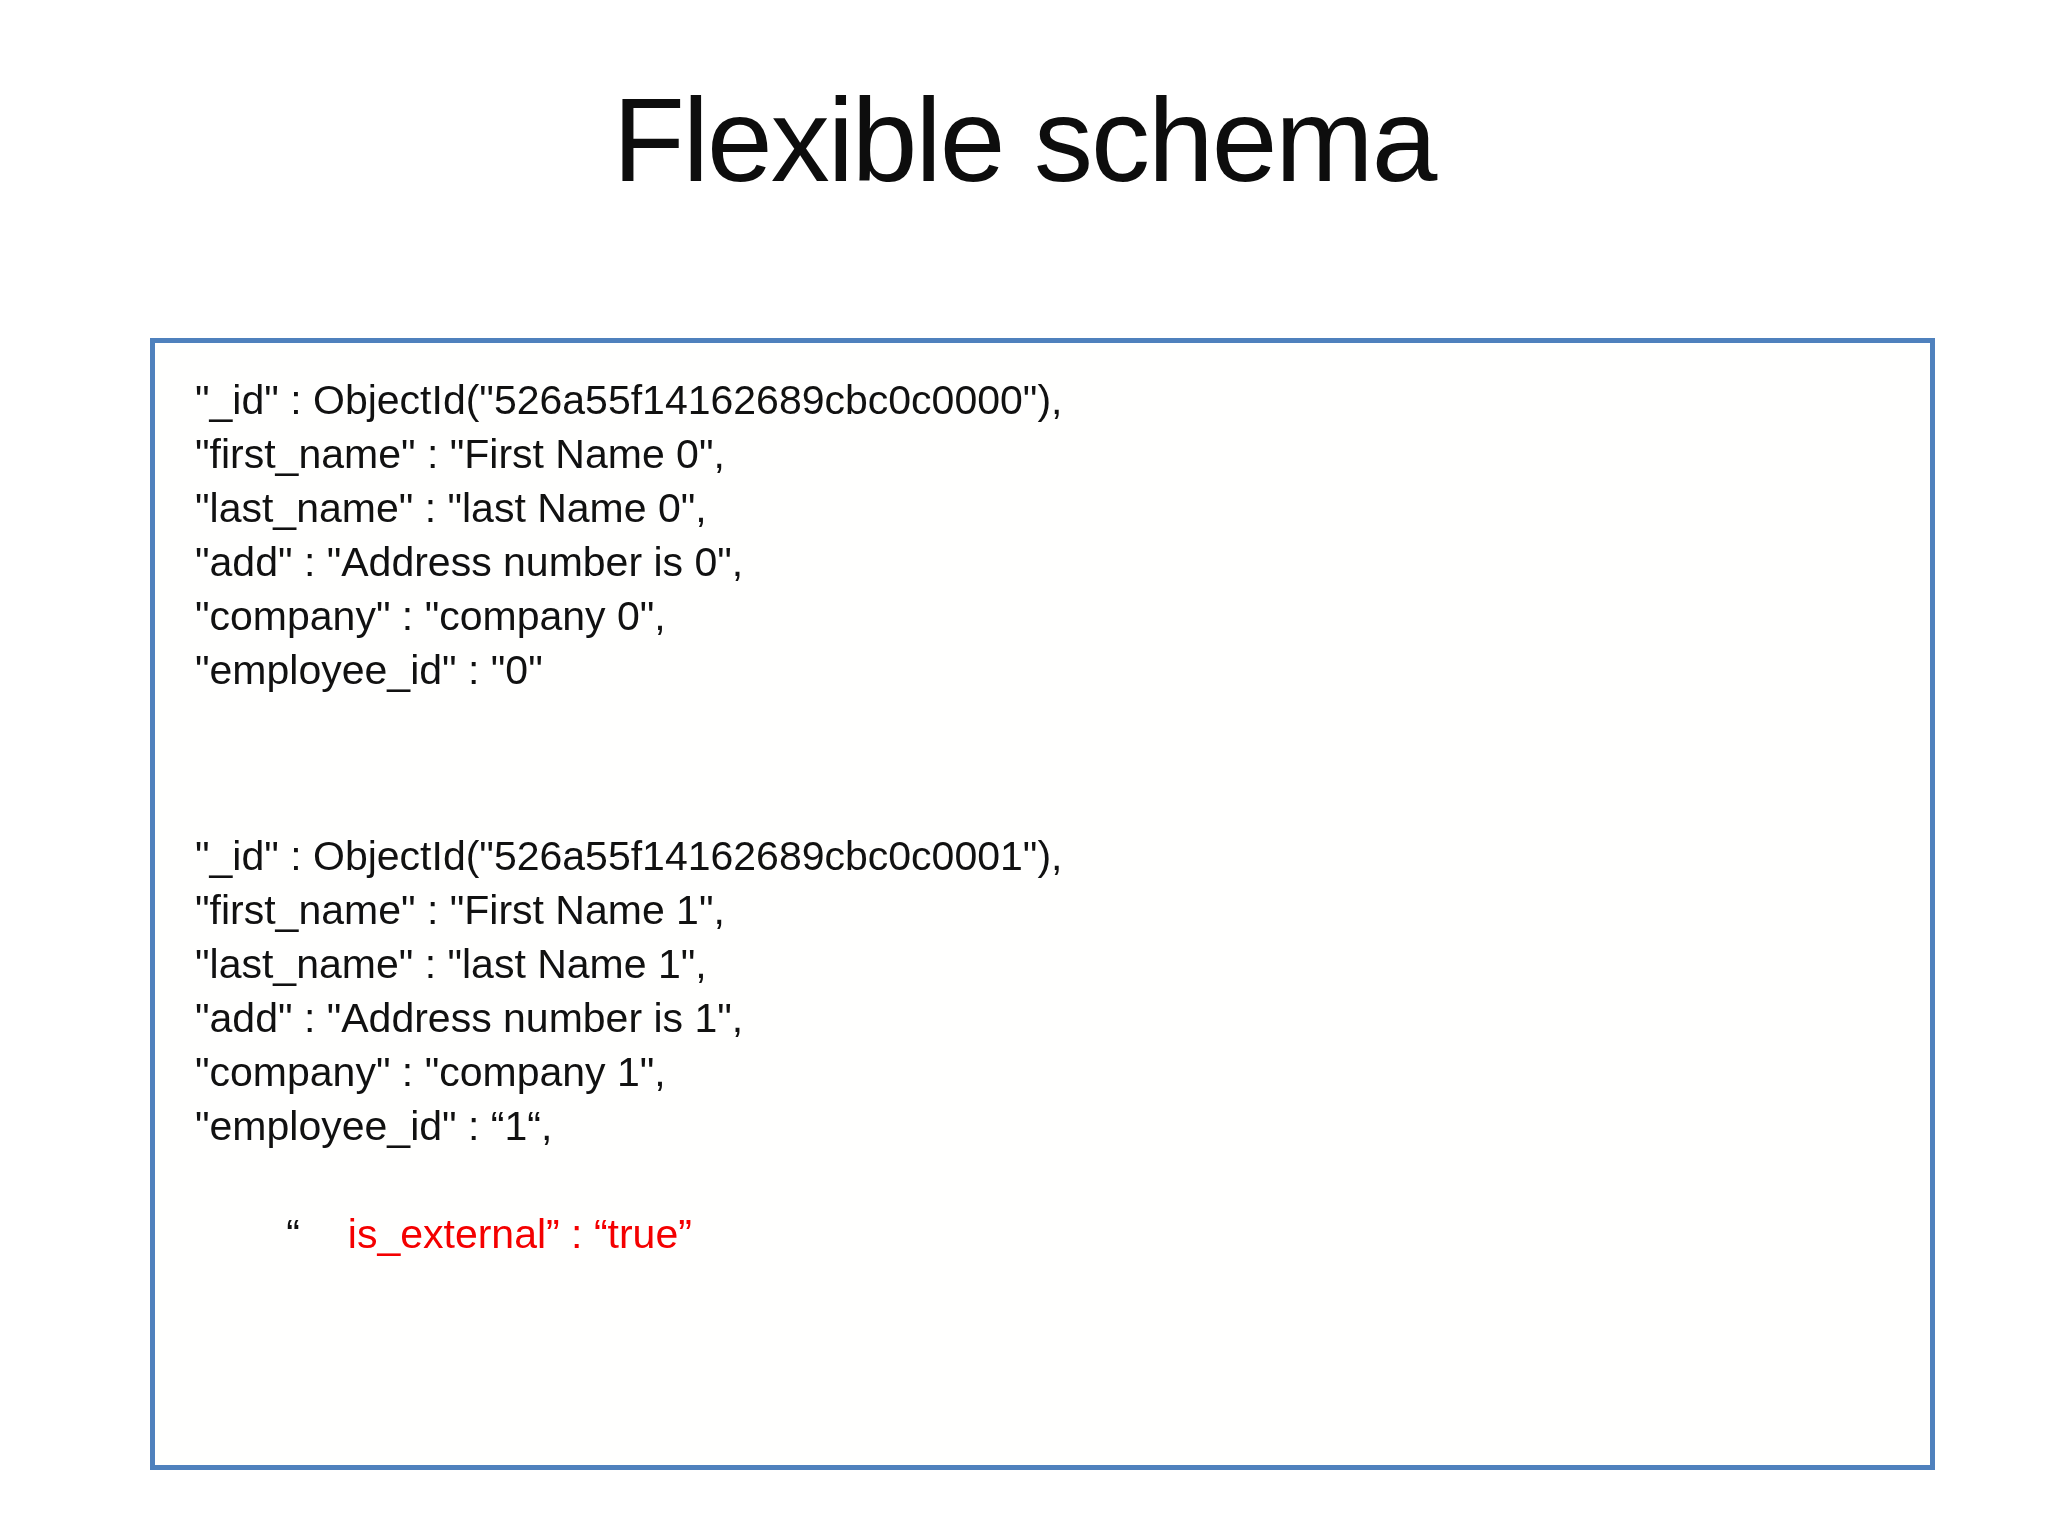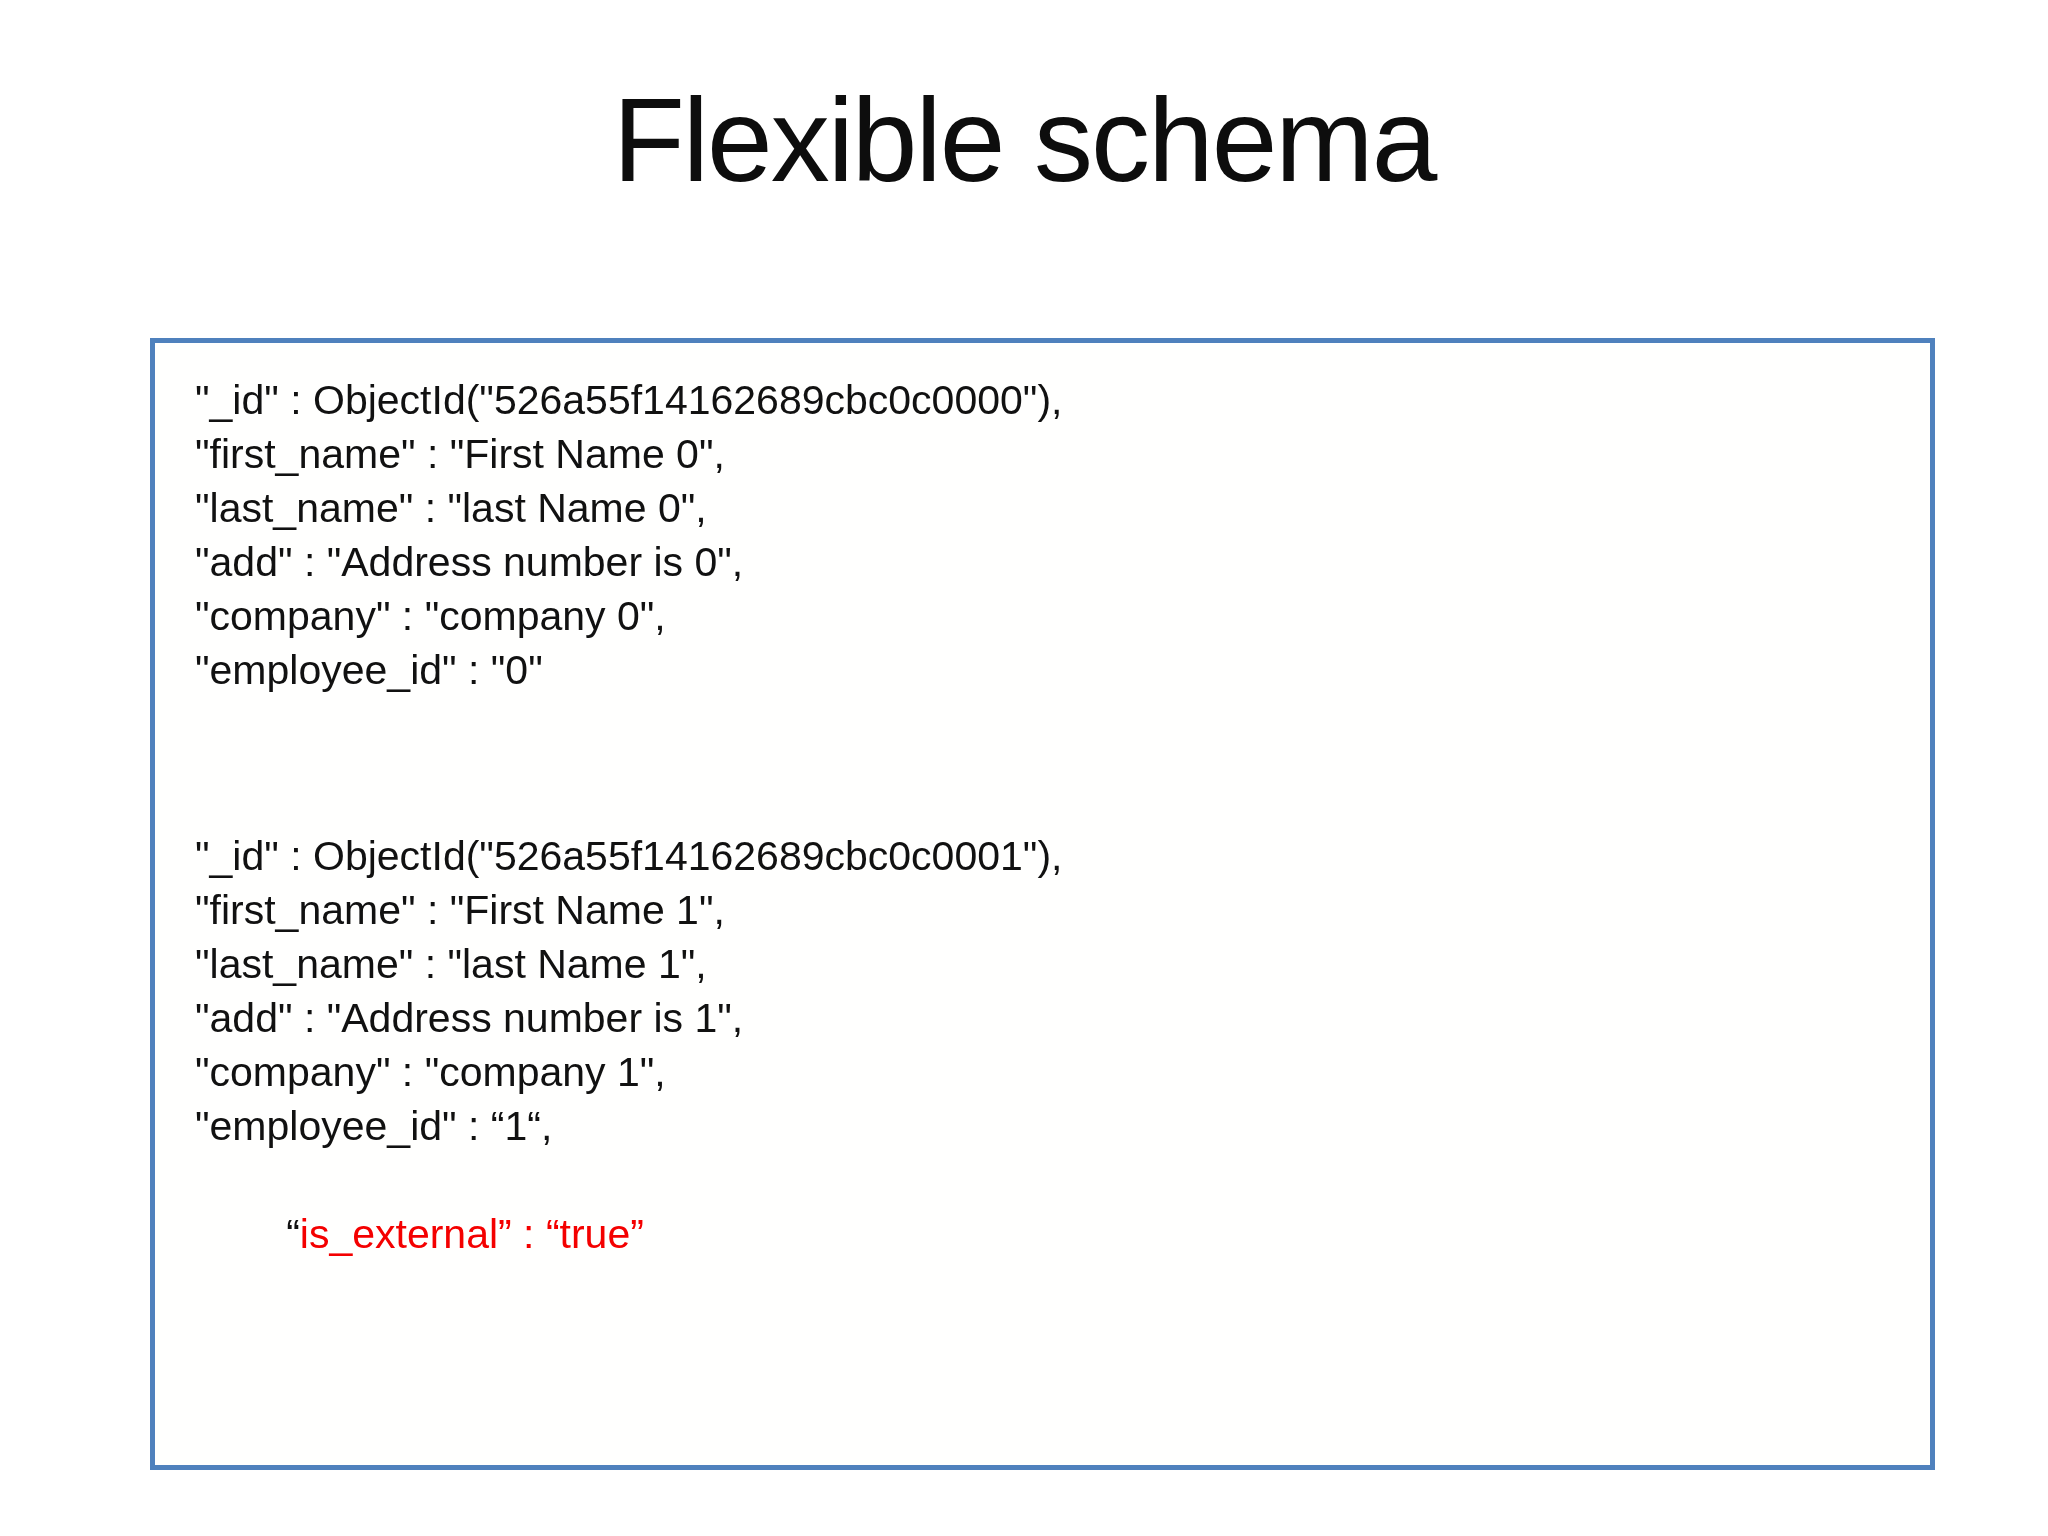--- a/index.html
+++ b/index.html
@@ -50,20 +50,21 @@
     line-height: 54px;
     color: var(--text, #111111);
     white-space: pre;
     font-family: "Liberation Sans", sans-serif;
   }
   .hl-prefix {
     color: var(--text, #111111);
   }
   .hl-text {
     color: var(--highlight, #f40000);
+    margin-left: 48px;
   }
 </style>
 </head>
 <body>
 
 <div class="slide">
 
   <h1 class="title">Flexible schema</h1>
 
   <div class="doc-box">

